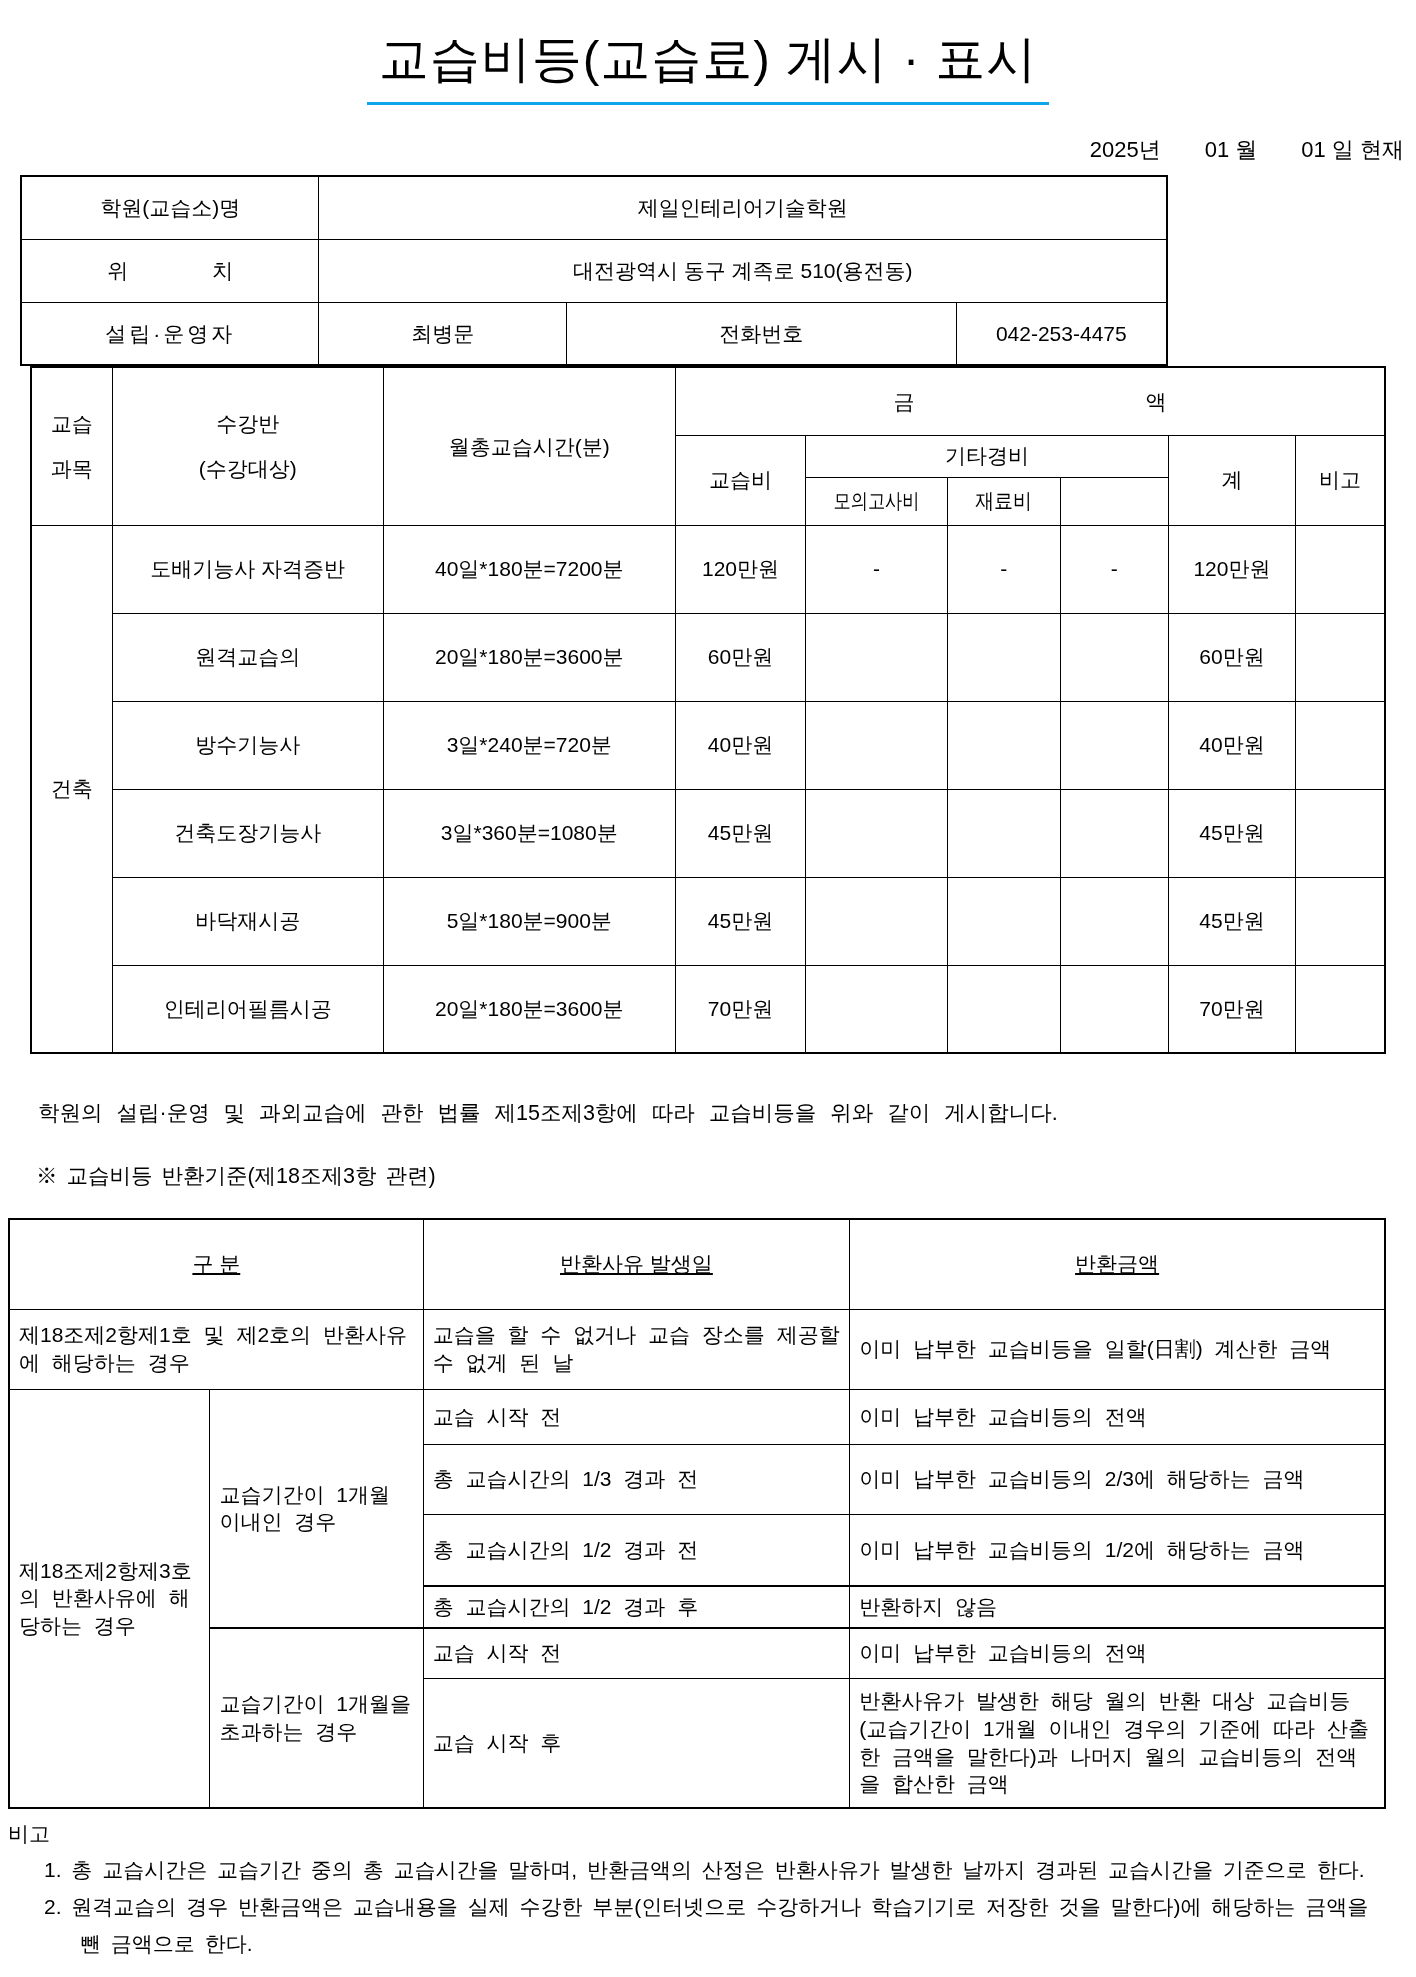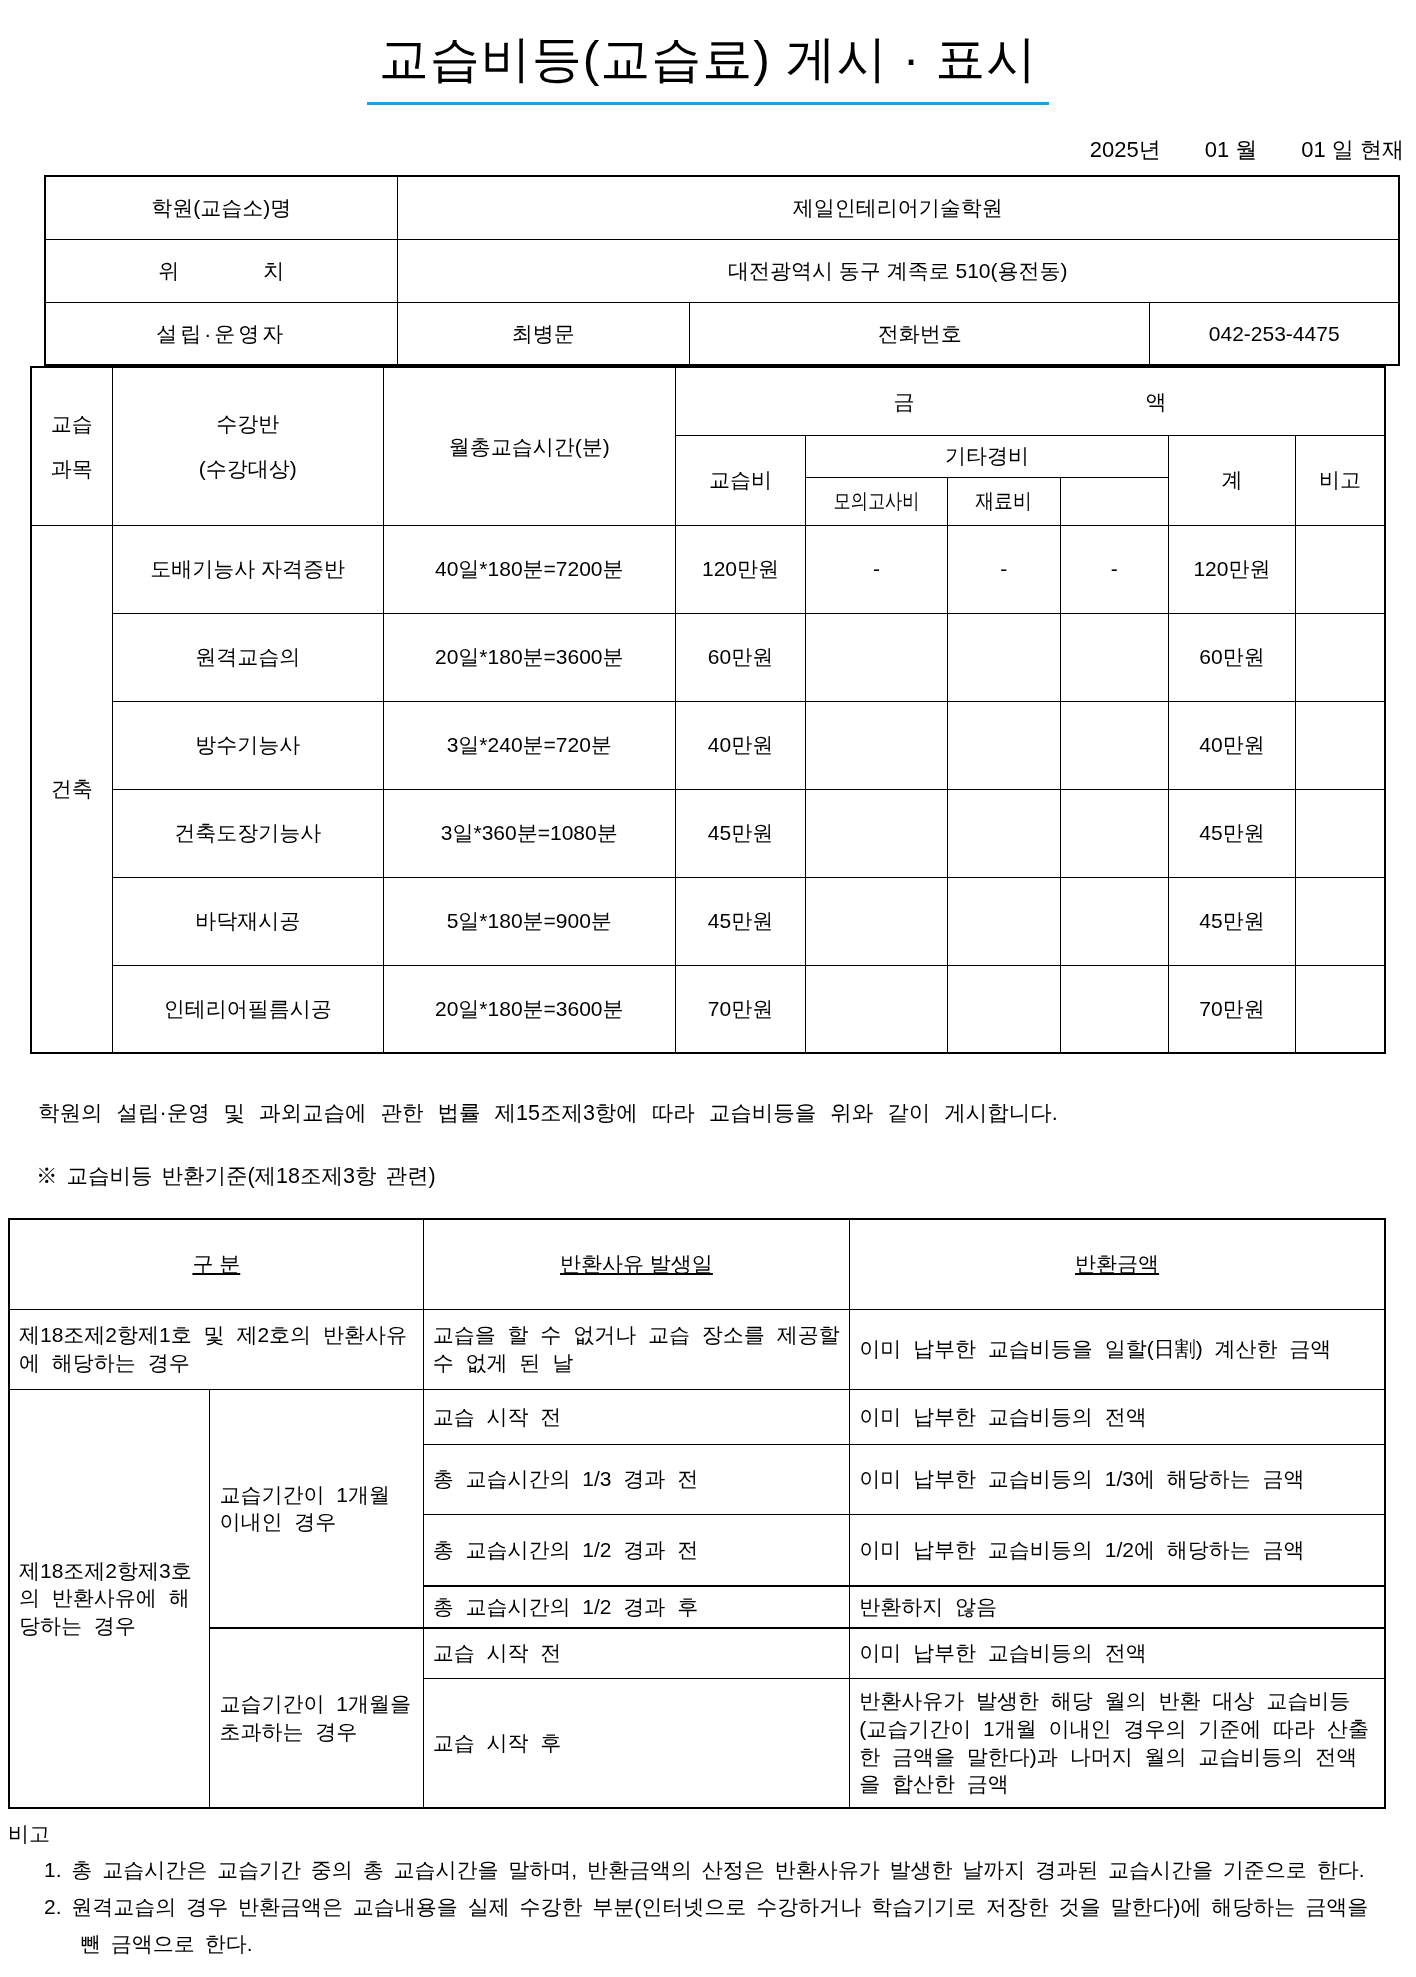--- a/index.html
+++ b/index.html
@@ -20,21 +20,21 @@
     font-size:22px; white-space:pre;
   }
   
   table.tbl { border-collapse:collapse; table-layout:fixed; border:2px solid #000; }
   table.tbl td {
     border:1px solid #000; font-size:21px; color:#000;
     text-align:center; vertical-align:middle; padding:2px 6px;
     overflow:hidden; line-height:1.3;
   }
   
-  table.info-tbl { margin:10px 0 0 44px; width:1356px; }
+  table.info-tbl { margin:10px 0 0 20px; width:1148px; }
   table.info-tbl tr { height:63px; }
   .pre { white-space:pre; }
   .ls2 { letter-spacing:3px; }
   
   table.fee-tbl { margin-left:30px; width:1356px; }
   table.fee-tbl tr.h1 { height:68px; }
   table.fee-tbl tr.h2 { height:42px; }
   table.fee-tbl tr.h3 { height:48px; }
   table.fee-tbl tr.dr { height:88px; }
   .two-line span { display:block; }
@@ -225,21 +225,21 @@
       <td>이미 납부한 교습비등을 일할(日割) 계산한 금액</td>
     </tr>
     <tr class="r2">
       <td rowspan="6">제18조제2항제3호의 반환사유에 해당하는 경우</td>
       <td rowspan="4">교습기간이 1개월 이내인 경우</td>
       <td>교습 시작 전</td>
       <td>이미 납부한 교습비등의 전액</td>
     </tr>
     <tr class="r3">
       <td>총 교습시간의 1/3 경과 전</td>
-      <td>이미 납부한 교습비등의 1/3에 해당하는 금액</td>
+      <td>이미 납부한 교습비등의 2/3에 해당하는 금액</td>
     </tr>
     <tr class="r4">
       <td>총 교습시간의 1/2 경과 전</td>
       <td>이미 납부한 교습비등의 1/2에 해당하는 금액</td>
     </tr>
     <tr class="r5">
       <td class="bt2">총 교습시간의 1/2 경과 후</td>
       <td class="bt2">반환하지 않음</td>
     </tr>
     <tr class="r6">

